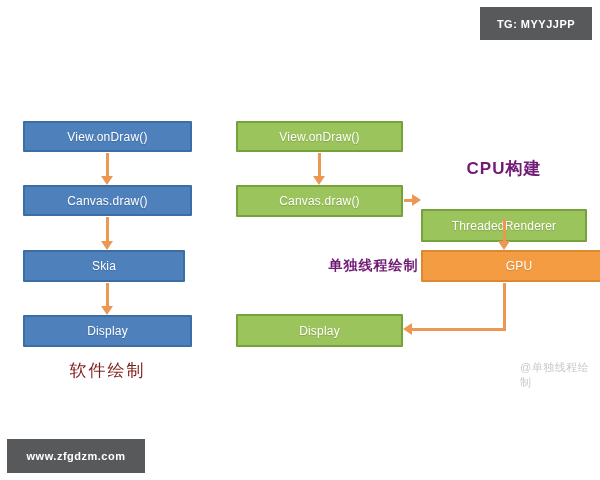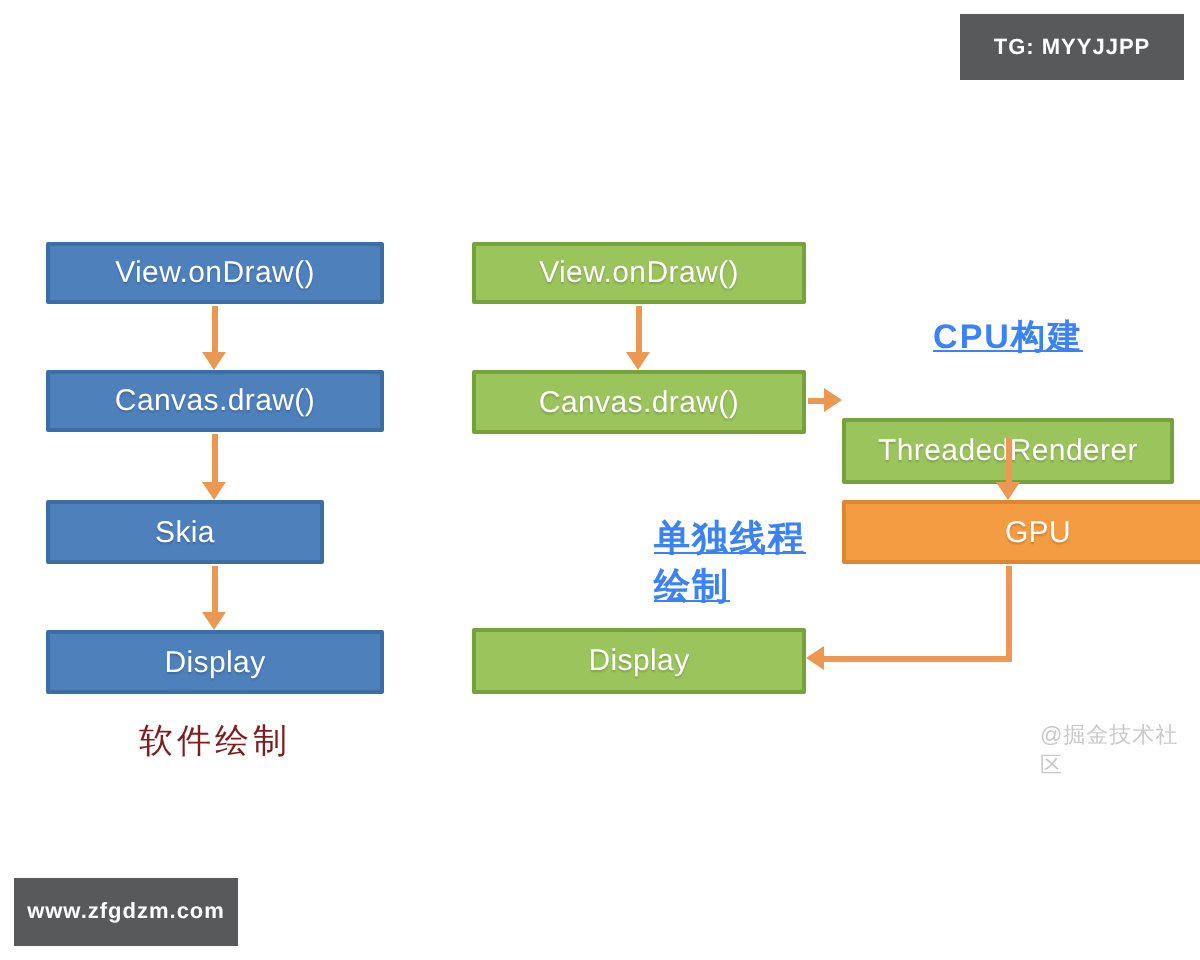--- a/index.html
+++ b/index.html
@@ -11,21 +11,21 @@
     background: #ffffff;
     overflow: hidden;
     font-family: "Liberation Sans", "DejaVu Sans", sans-serif;
   }
   .node {
     position: absolute;
     display: flex;
     align-items: center;
     justify-content: center;
     color: #ffffff;
-    font-size: 15px;
+    font-size: 12px;
     letter-spacing: 0.2px;
     text-shadow: 0 1px 1px rgba(0,0,0,0.18);
     border-radius: 1px;
   }
   .node-blue   { background: #4E80BC; border: 2px solid #3A6EA5; }
   .node-green  { background: #9CC45C; border: 2px solid #76A23C; }
   .node-orange { background: #F49C42; border: 2px solid #DD8830; }
   .vline { position: absolute; width: 3px;  background: #EC9853; }
   .hline { position: absolute; height: 3px; background: #EC9853; }
   .head-down {
@@ -45,23 +45,22 @@
   }
   .caption {
     position: absolute;
     color: #7f1d1d;
     font-size: 17px;
     text-align: center;
     letter-spacing: 2px;
   }
   .annotation {
     position: absolute;
-    color: #3b82f6;
+    color: #701a75;
     font-weight: bold;
-    text-decoration: underline;
   }
   .badge {
     position: absolute;
     background: #58595B;
     color: #ffffff;
     font-weight: bold;
     font-size: 11px;
     display: flex;
     align-items: center;
     justify-content: center;
@@ -82,21 +81,21 @@
   <div class="node node-blue" style="left:23px; top:121px; width:169px; height:31px;">View.onDraw()</div>
 
   <div class="vline" style="left:106px; top:153px; height:23px;"></div>
   <div class="head-down" style="left:101px; top:176px;"></div>
 
   <div class="node node-blue" style="left:23px; top:185px; width:169px; height:31px;">Canvas.draw()</div>
 
   <div class="vline" style="left:106px; top:217px; height:24px;"></div>
   <div class="head-down" style="left:101px; top:241px;"></div>
 
-  <div class="node node-blue" style="left:23px; top:250px; width:139px; height:32px;">Skia</div>
+  <div class="node node-blue" style="left:23px; top:250px; width:162px; height:32px;">Skia</div>
 
   <div class="vline" style="left:106px; top:283px; height:23px;"></div>
   <div class="head-down" style="left:101px; top:306px;"></div>
 
   <div class="node node-blue" style="left:23px; top:315px; width:169px; height:32px;">Display</div>
 
   <div class="caption" style="left:23px; top:359px; width:169px;">软件绘制</div>
 
   <div class="node node-green" style="left:236px; top:121px; width:167px; height:31px;">View.onDraw()</div>
 
@@ -108,30 +107,30 @@
   <div class="hline" style="left:404px; top:199px; width:9px;"></div>
   <div class="head-right" style="left:412px; top:194px;"></div>
 
   <div class="annotation" style="left:421px; top:157px; width:166px; text-align:center; font-size:17px; letter-spacing:1px;">CPU构建</div>
 
   <div class="node node-green" style="left:421px; top:185px; width:166px; height:33px;margin-top:24px;">ThreadedRenderer</div>
 
   <div class="vline" style="left:503px; top:219px; height:22px;"></div>
   <div class="head-down" style="left:498px; top:241px;"></div>
 
-  <div class="annotation" style="left:327px; top:257px; width:93px; text-align:left; font-size:18px; letter-spacing:1px;">单独线程绘制</div>
+  <div class="annotation" style="left:327px; top:257px; width:93px; text-align:center; font-size:14px; letter-spacing:1px;">单独线程绘制</div>
 
   <div class="node node-orange" style="left:421px; top:250px; width:186px; height:32px;padding-left:10px;">GPU</div>
 
   <div class="vline" style="left:503px; top:283px; height:47px;"></div>
   <div class="hline" style="left:412px; top:328px; width:94px;"></div>
   <div class="head-left" style="left:403px; top:323px;"></div>
 
   <div class="node node-green" style="left:236px; top:314px; width:167px; height:33px;">Display</div>
 
 
   <div class="badge" style="left:480px; top:7px; width:112px; height:33px;">TG: MYYJJPP</div>
 
-  <div class="badge" style="left:7px; top:439px; width:112px; height:34px;">www.zfgdzm.com</div>
+  <div class="badge" style="left:7px; top:439px; width:138px; height:34px;">www.zfgdzm.com</div>
 
-  <div class="watermark" style="left:520px; top:360px;">@掘金技术社区</div>
+  <div class="watermark" style="left:520px; top:360px;">@单独线程绘制</div>
 
 </div>
 
 </body></html>

